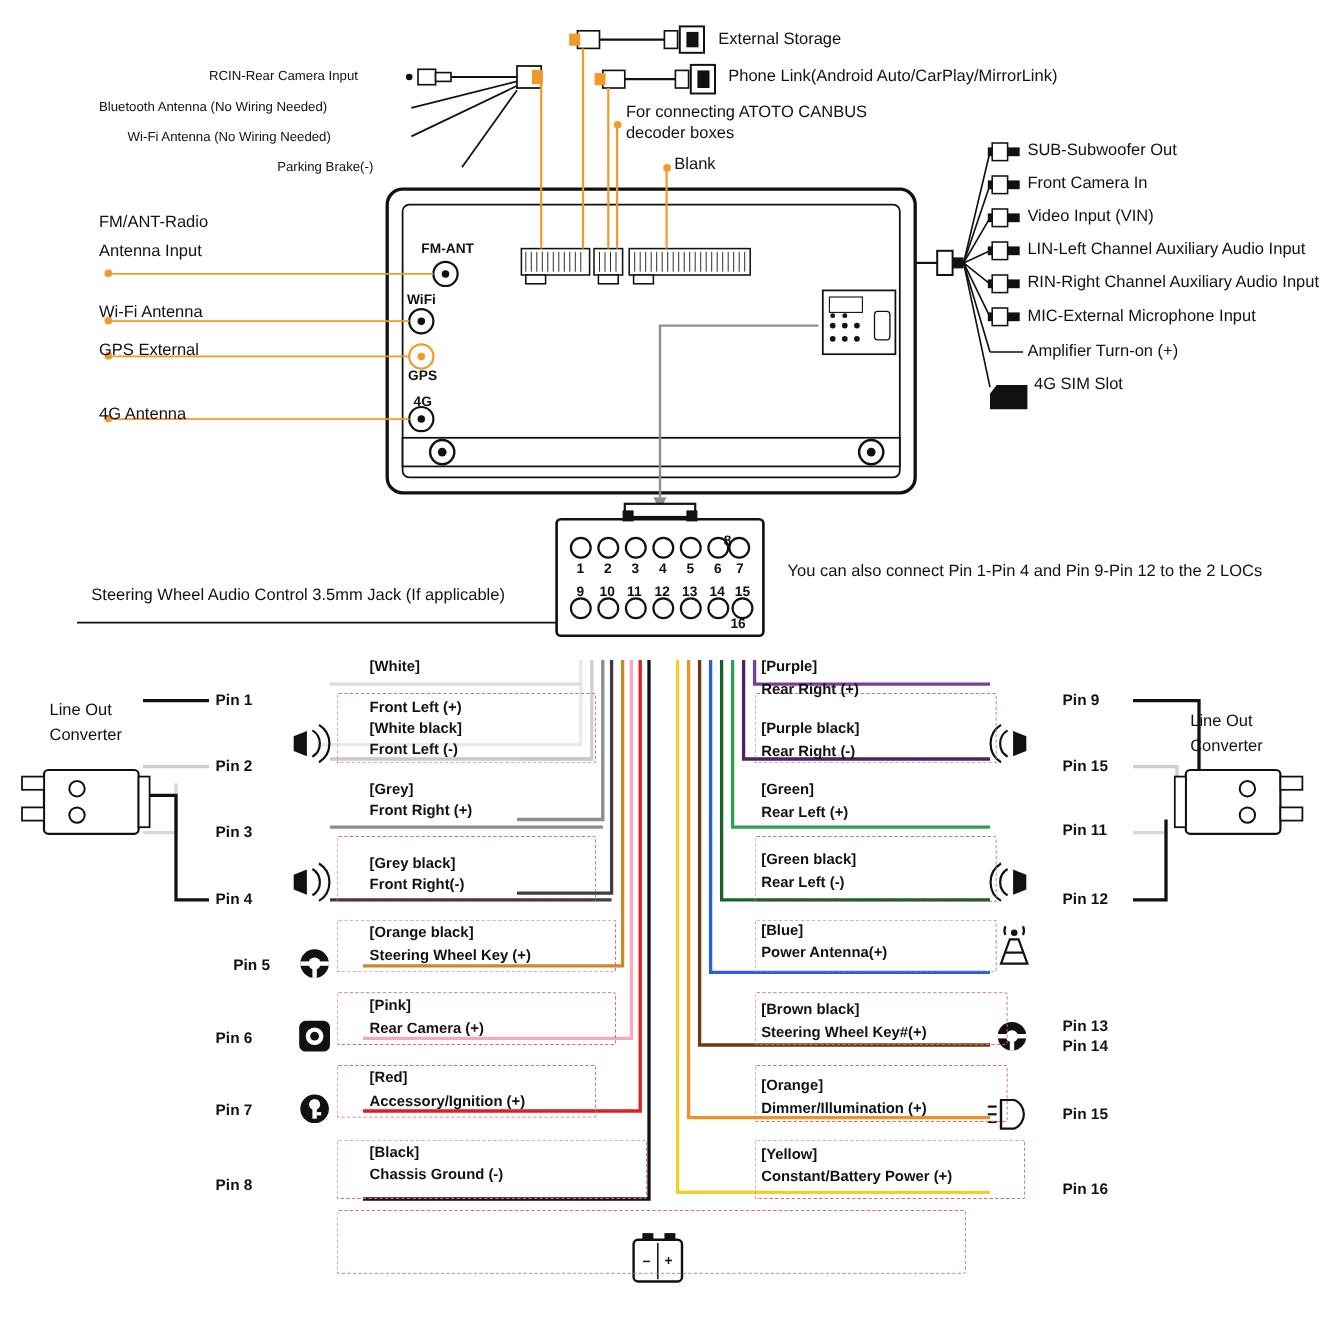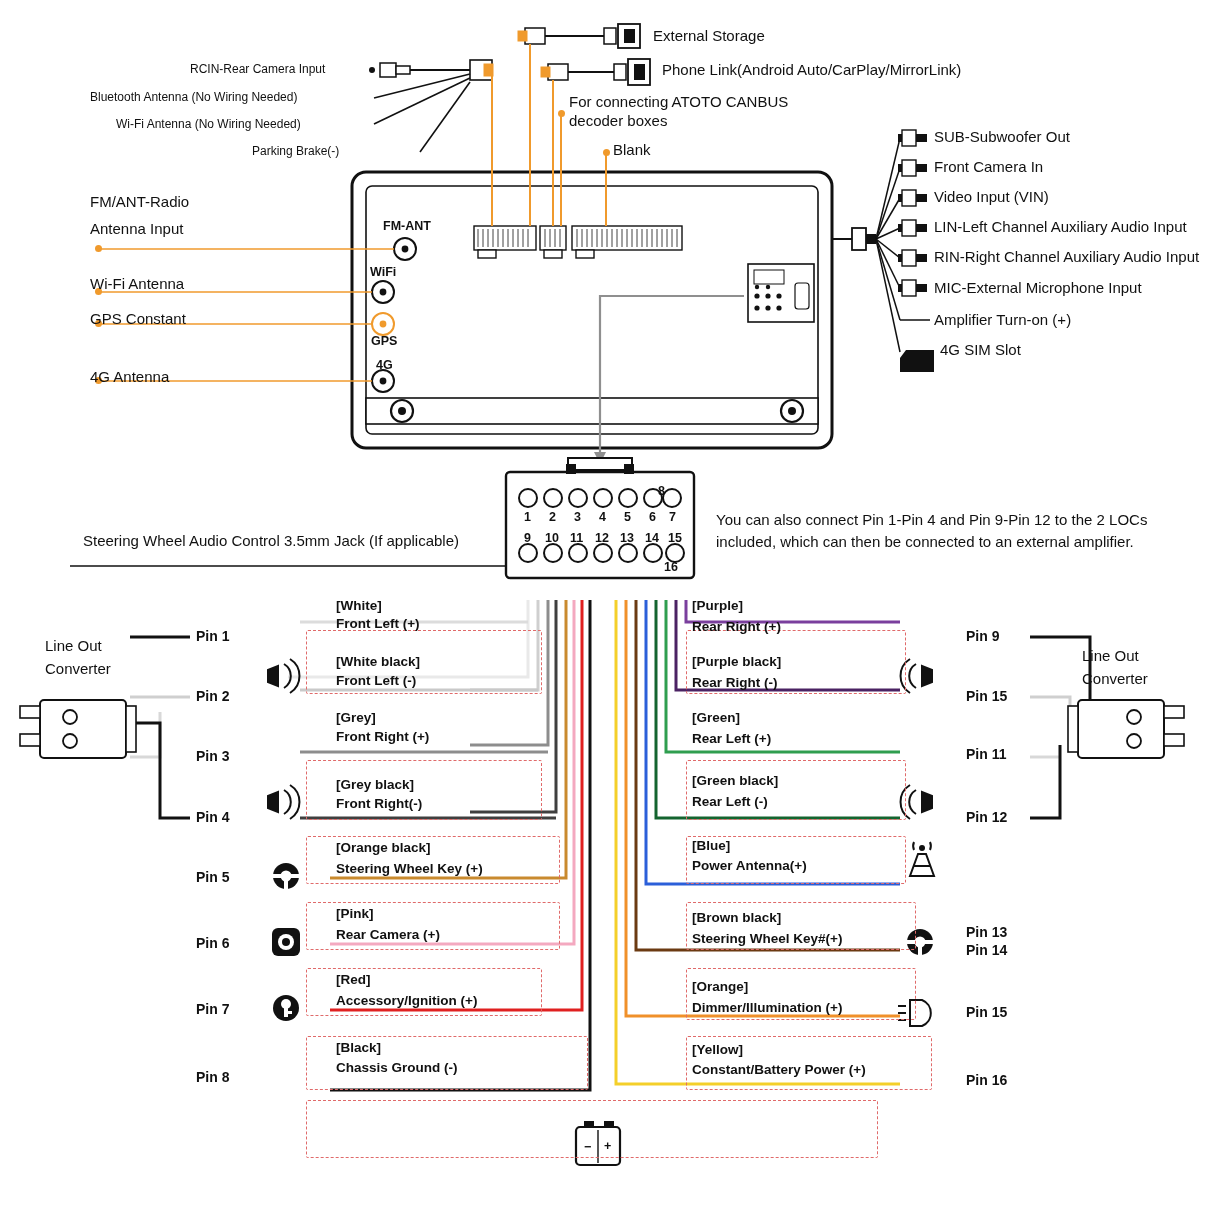--- a/index.html
+++ b/index.html
@@ -375,21 +375,21 @@
   <div class="lbl" style="left:90px;top:90px;">Bluetooth Antenna (No Wiring Needed)</div>
   <div class="lbl" style="left:116px;top:117px;">Wi-Fi Antenna (No Wiring Needed)</div>
   <div class="lbl" style="left:252px;top:144px;">Parking Brake(-)</div>
   <div class="lbl big" style="left:569px;top:94px;">For connecting ATOTO CANBUS</div>
   <div class="lbl big" style="left:569px;top:113px;">decoder boxes</div>
   <div class="lbl big" style="left:613px;top:142px;">Blank</div>
 
   <div class="lbl big" style="left:90px;top:194px;">FM/ANT-Radio</div>
   <div class="lbl big" style="left:90px;top:221px;">Antenna Input</div>
   <div class="lbl big" style="left:90px;top:276px;">Wi-Fi Antenna</div>
-  <div class="lbl big" style="left:90px;top:311px;">GPS Constant</div>
+  <div class="lbl big" style="left:90px;top:311px;">GPS External</div>
   <div class="lbl big" style="left:90px;top:369px;">4G Antenna</div>
 
   <div class="lbl b sm" style="left:383px;top:219px;">FM-ANT</div>
   <div class="lbl b sm" style="left:370px;top:265px;">WiFi</div>
   <div class="lbl b sm" style="left:371px;top:334px;">GPS</div>
   <div class="lbl b sm" style="left:376px;top:358px;">4G</div>
 
   <div class="lbl big" style="left:934px;top:129px;">SUB-Subwoofer Out</div>
   <div class="lbl big" style="left:934px;top:159px;">Front Camera In</div>
   <div class="lbl big" style="left:934px;top:189px;">Video Input (VIN)</div>
@@ -412,38 +412,37 @@
   <div class="lbl b sm" style="left:545px;top:531px;">10</div>
   <div class="lbl b sm" style="left:570px;top:531px;">11</div>
   <div class="lbl b sm" style="left:595px;top:531px;">12</div>
   <div class="lbl b sm" style="left:620px;top:531px;">13</div>
   <div class="lbl b sm" style="left:645px;top:531px;">14</div>
   <div class="lbl b sm" style="left:668px;top:531px;">15</div>
   <div class="lbl b sm" style="left:664px;top:560px;">16</div>
 
   <div class="lbl big" style="left:83px;top:533px;">Steering Wheel Audio Control 3.5mm Jack (If applicable)</div>
   <div class="lbl big" style="left:716px;top:512px;">You can also connect Pin 1-Pin 4 and Pin 9-Pin 12 to the 2 LOCs</div>
-  <div class="lbl big" style="left:716px;top:534px;">included, which can then be connected to an external amplifier.</div>
 
   <div class="lbl big" style="left:45px;top:638px;">Line Out</div>
   <div class="lbl big" style="left:45px;top:661px;">Converter</div>
   <div class="lbl big" style="left:1082px;top:648px;">Line Out</div>
   <div class="lbl big" style="left:1082px;top:671px;">Converter</div>
 
   <div class="pinlabel" style="left:196px;top:628px;">Pin 1</div>
   <div class="pinlabel" style="left:196px;top:688px;">Pin 2</div>
   <div class="pinlabel" style="left:196px;top:748px;">Pin 3</div>
   <div class="pinlabel" style="left:196px;top:809px;">Pin 4</div>
-  <div class="pinlabel" style="left:196px;top:869px;">Pin 5</div>
+  <div class="pinlabel" style="left:212px;top:869px;">Pin 5</div>
   <div class="pinlabel" style="left:196px;top:935px;">Pin 6</div>
   <div class="pinlabel" style="left:196px;top:1001px;">Pin 7</div>
   <div class="pinlabel" style="left:196px;top:1069px;">Pin 8</div>
 
   <div class="cnm" style="left:336px;top:598px;text-align:right;">[White]</div>
-  <div class="cnm" style="left:336px;top:616px;">Front Left (+)</div>
+  <div class="cnm" style="left:336px;top:635px;">Front Left (+)</div>
   <div class="cnm" style="left:336px;top:654px;">[White black]</div>
   <div class="cnm" style="left:336px;top:673px;">Front Left (-)</div>
   <div class="cnm" style="left:336px;top:710px;">[Grey]</div>
   <div class="cnm" style="left:336px;top:729px;">Front Right (+)</div>
   <div class="cnm" style="left:336px;top:777px;">[Grey black]</div>
   <div class="cnm" style="left:336px;top:796px;">Front Right(-)</div>
   <div class="cnm" style="left:336px;top:840px;">[Orange black]</div>
   <div class="cnm" style="left:336px;top:861px;">Steering Wheel Key (+)</div>
   <div class="cnm" style="left:336px;top:906px;">[Pink]</div>
   <div class="cnm" style="left:336px;top:927px;">Rear Camera (+)</div>

